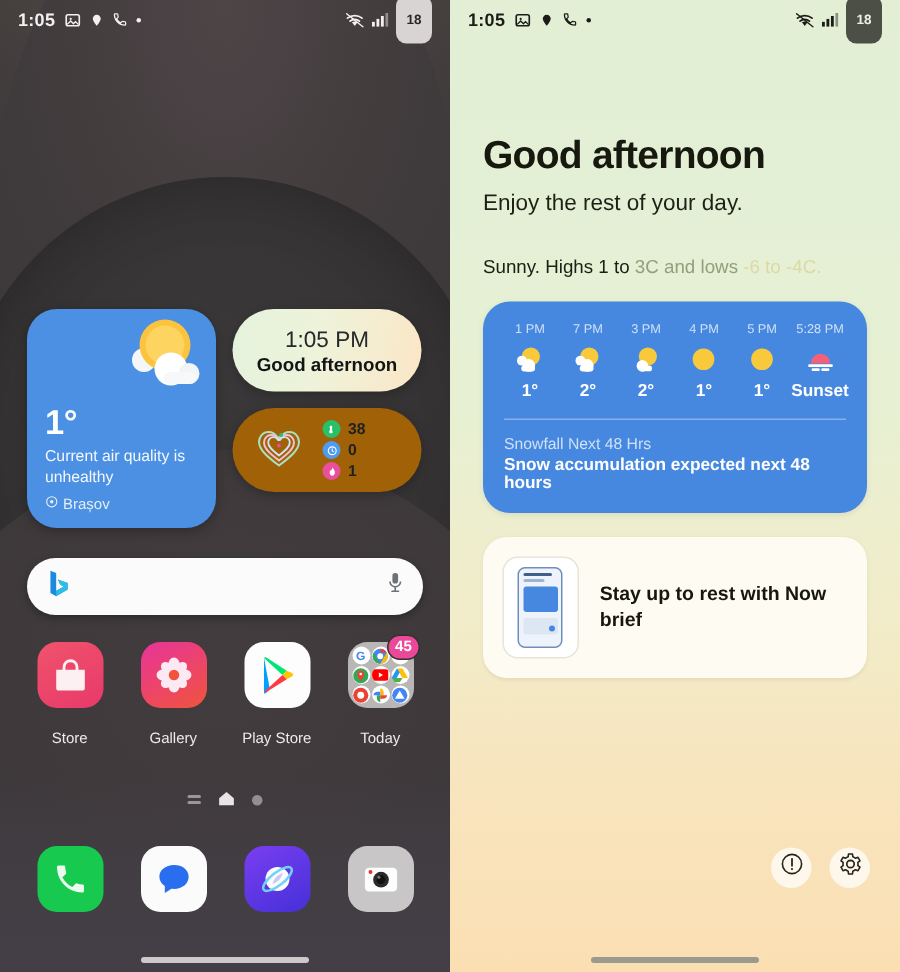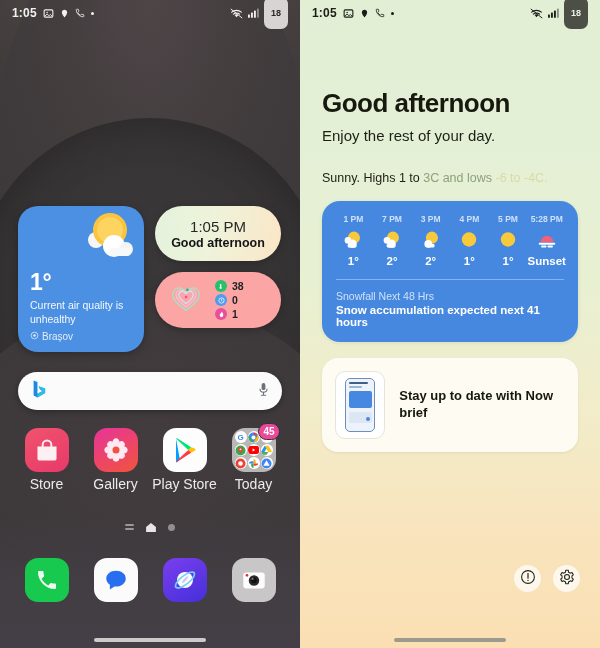--- a/index.html
+++ b/index.html
@@ -87,21 +87,21 @@
     width: 126px; height: 55px; border-radius: 28px;
     background: linear-gradient(100deg, #e4f2dd 0%, #eef3da 45%, #fbe6c6 100%);
     display: flex; flex-direction: column; align-items: center; justify-content: center;
     box-shadow: 0 2px 8px rgba(0,0,0,.25);
   }
   .w-greet-time { font-size: 15px; color: #26282a; }
   .w-greet-txt { font-size: 12.5px; font-weight: bold; color: #131416; margin-top: 1px; }
 
   .w-health {
     width: 126px; height: 56px; border-radius: 28px;
-    background: #fca5a5; display: flex; align-items: center;
+    background: #a16207; display: flex; align-items: center;
     padding: 0 12px; gap: 10px;
     box-shadow: 0 2px 8px rgba(0,0,0,.25);
   }
   .hstats { display: flex; flex-direction: column; gap: 2px; }
   .hstat { display: flex; align-items: center; gap: 5px; font-size: 10.5px; color: #1f2022; font-weight: bold; }
   .hdot { width: 12px; height: 12px; border-radius: 50%; display: inline-flex; align-items: center; justify-content: center; font-size: 7px; color: #fff; }
 
   
   .searchbar {
     position: relative; z-index: 5;
@@ -113,21 +113,21 @@
 
   
   .approw {
     position: relative; z-index: 5;
     display: flex; justify-content: space-around;
     padding: 0 12px; margin-top: 18px;
   }
   .app { width: 58px; display: flex; flex-direction: column; align-items: center; position: relative; }
   .appicon { width: 44px; height: 44px; position: relative; }
   .squircle { width: 44px; height: 44px; border-radius: 13px; display: flex; align-items: center; justify-content: center; overflow: hidden; }
-  .applabel { font-size: 14px; color: #eceaea; margin-top: 4px; white-space: nowrap; }
+  .applabel { font-size: 10px; color: #eceaea; margin-top: 15px; white-space: nowrap; }
   .badge {
     position: absolute; right: -4px; top: -5px;
     min-width: 19px; height: 17px; border-radius: 9px;
     background: #ec4899; color: #fff; font-size: 10px; font-weight: bold;
     display: flex; align-items: center; justify-content: center; padding: 0 4px;
     border: 1.5px solid #33302f;
   }
   .folder {
     width: 44px; height: 44px; border-radius: 13px; background: #b9b6b6;
     display: grid; grid-template-columns: repeat(3,1fr); grid-template-rows: repeat(3,1fr);
@@ -170,21 +170,21 @@
   .g1 { color: #8fa07c; }
   .g2 { color: #ddd9a6; }
 
   .wcard {
     margin-top: 14px; border-radius: 18px; background: #4688e0;
     padding: 13px 12px 14px; color: #fff;
     box-shadow: 0 1px 4px rgba(0,0,0,.08);
   }
   .hours { display: flex; justify-content: space-between; }
   .hour { display: flex; flex-direction: column; align-items: center; width: 40px; }
-  .h-time { font-size: 8.5px; color: #cfe0f7; font-weight: bold; }
+  .h-time { font-size: 8.5px; color: #cfe0f7; font-weight: normal; }
   .h-icon { margin: 6px 0 5px; height: 20px; display: flex; align-items: center; justify-content: center; }
   .h-val { font-size: 11.5px; font-weight: bold; color: #fff; }
   .wsep { height: 1px; background: rgba(255,255,255,.35); margin: 12px 2px 10px; }
   .wsec { margin: 0 2px 0; }
   .wsec + .wsec { margin-top: 11px; margin-left: 18px; }
   .wsec-t { font-size: 10.5px; color: #cfe0f7; }
   .wsec-b { font-size: 11.5px; font-weight: bold; margin-top: 2px; }
 
   .learn { font-size: 13px; margin-top: 24px; line-height: 1.4; color: #1c1e14; }
   .lnk { color: #3b76c9; }
@@ -646,37 +646,37 @@
                 </svg>
             </div>
             <div class="h-val">Sunset</div>
           </div>
         </div>
 
         <div class="wsep"></div>
 
         <div class="wsec">
           <div class="wsec-t">Snowfall Next 48 Hrs</div>
-          <div class="wsec-b">Snow accumulation expected next 41 hours</div>
+          <div class="wsec-b">Snow accumulation expected next 48 hours</div>
         </div>
       </div>
 
 
       <div class="promo">
         <div class="promo-thumb">
           <div class="phone-mock">
             <div class="pm-l" style="width:85%"></div>
             <div class="pm-l s"></div>
             <div class="pm-card"></div>
             <div class="pm-card2">
                 <span class="pm-dot"></span>
               </div>
           </div>
         </div>
-        <div class="promo-txt">Stay up to date with Now brief</div>
+        <div class="promo-txt">Stay up to rest with Now brief</div>
       </div>
     </div>
 
     <div class="brief-actions">
       <div class="actbtn">
         <span>
           <svg width="16" height="16" viewBox="0 0 24 24">
               <circle cx="12" cy="12" r="9.6" fill="none" stroke="#25261d" stroke-width="1.6"></circle>
               <path d="M12 6.8v7" stroke="#25261d" stroke-width="1.8" stroke-linecap="round"></path>
               <circle cx="12" cy="17.1" r="1.05" fill="#25261d"></circle>

